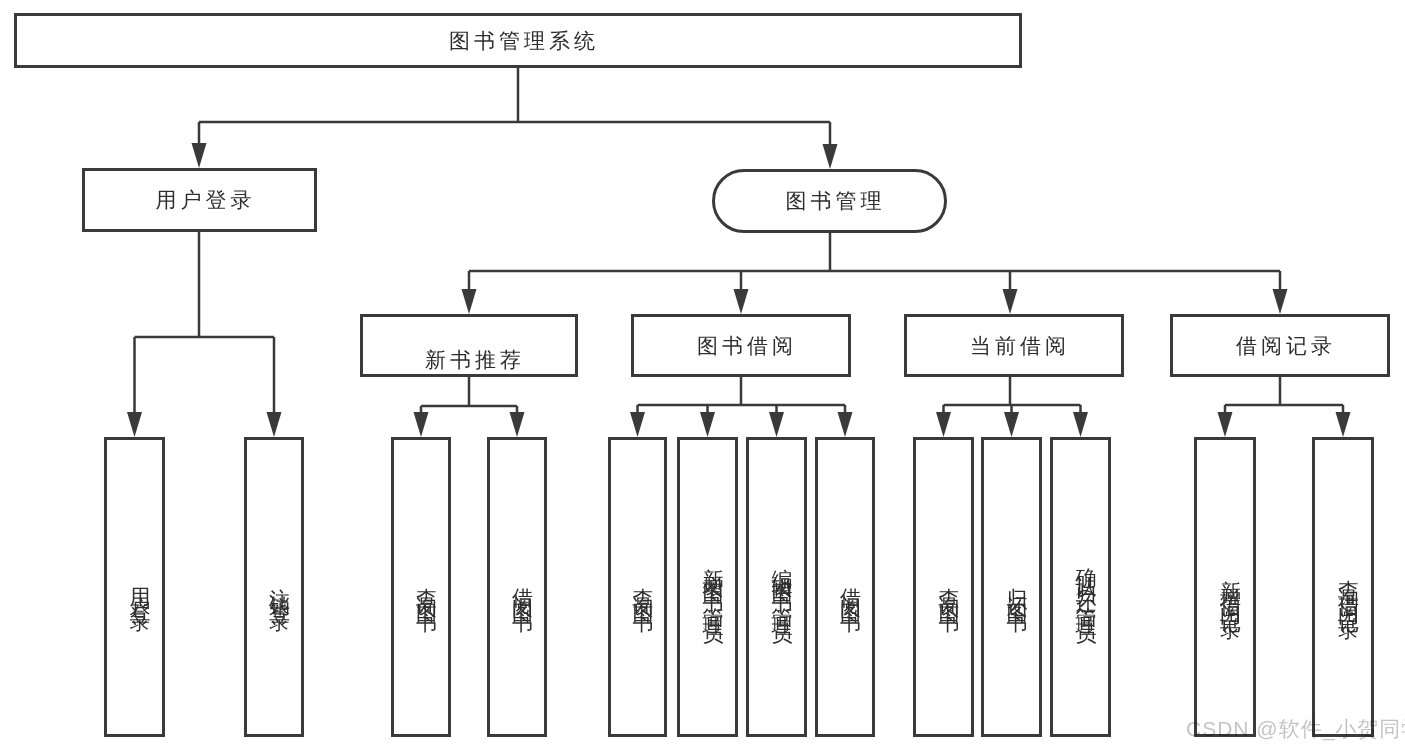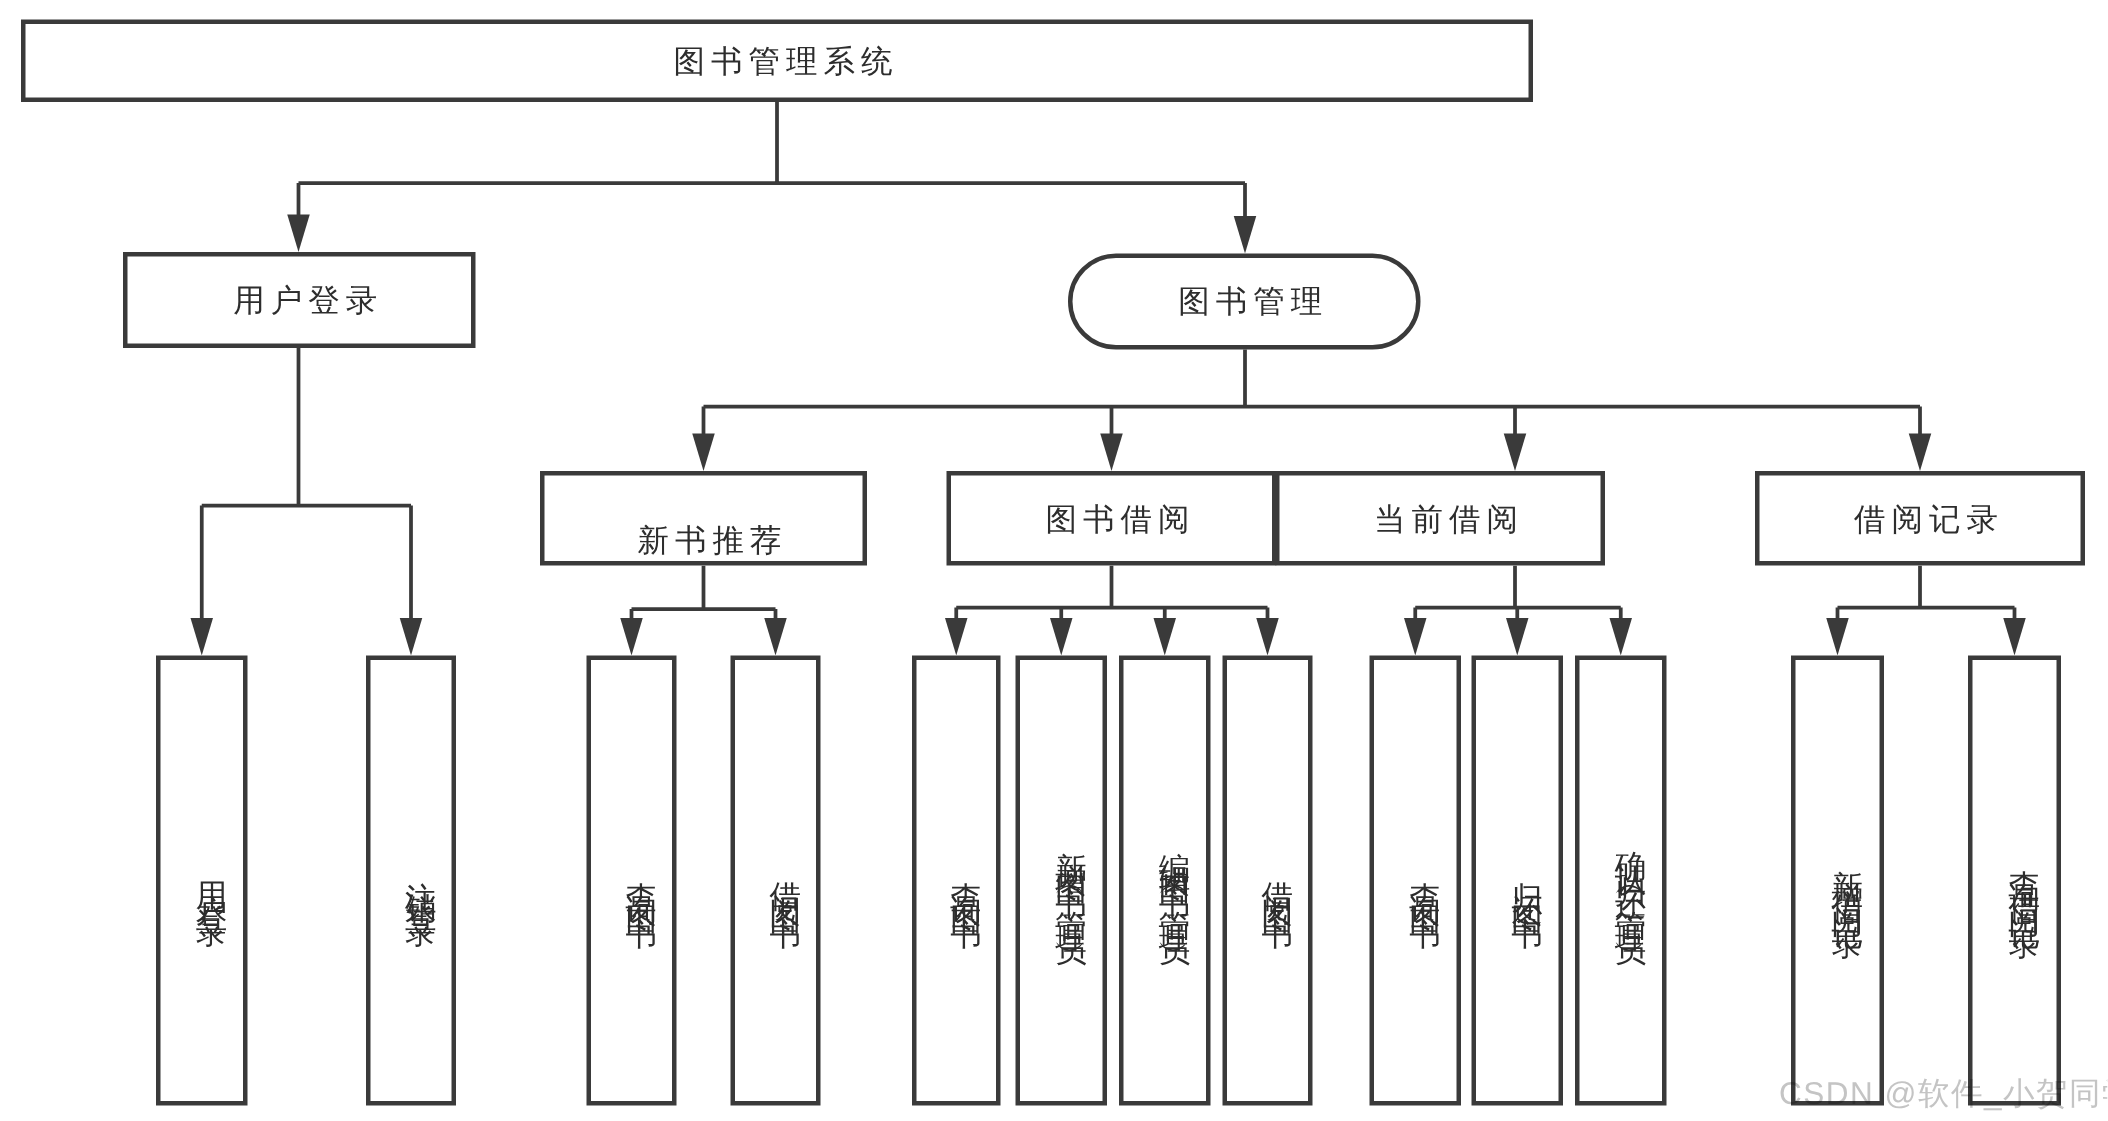--- a/index.html
+++ b/index.html
@@ -122,21 +122,21 @@
   <div class="node node-h" style="left:712px; top:169px; width:235px; height:64px;border-radius:32px;">
     <span>图书管理</span>
   </div>
 
   <div class="node node-h" style="left:360px; top:314px; width:218px; height:63px;align-items:flex-end;">
     <span>新书推荐</span>
   </div>
   <div class="node node-h" style="left:631px; top:314px; width:220px; height:63px;">
     <span>图书借阅</span>
   </div>
-  <div class="node node-h" style="left:850px; top:314px; width:220px; height:63px;">
+  <div class="node node-h" style="left:904px; top:314px; width:220px; height:63px;">
     <span>当前借阅</span>
   </div>
   <div class="node node-h" style="left:1170px; top:314px; width:220px; height:63px;">
     <span>借阅记录</span>
   </div>
 
   <div class="node node-v" style="left:104px; top:437px; width:61px; height:300px;">
     <span class="vtext">用户登录</span>
   </div>
   <div class="node node-v" style="left:244px; top:437px; width:60px; height:300px;">

